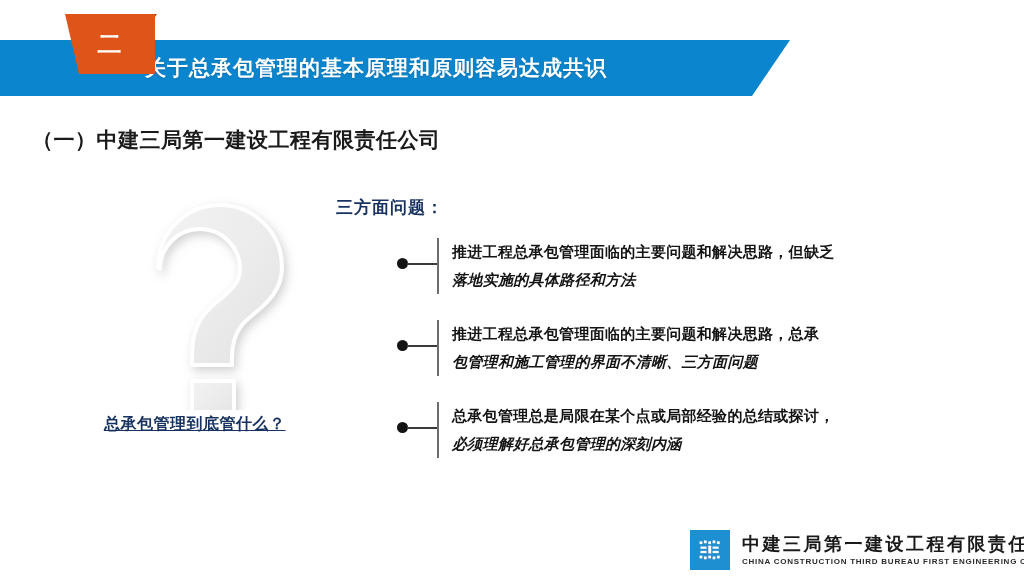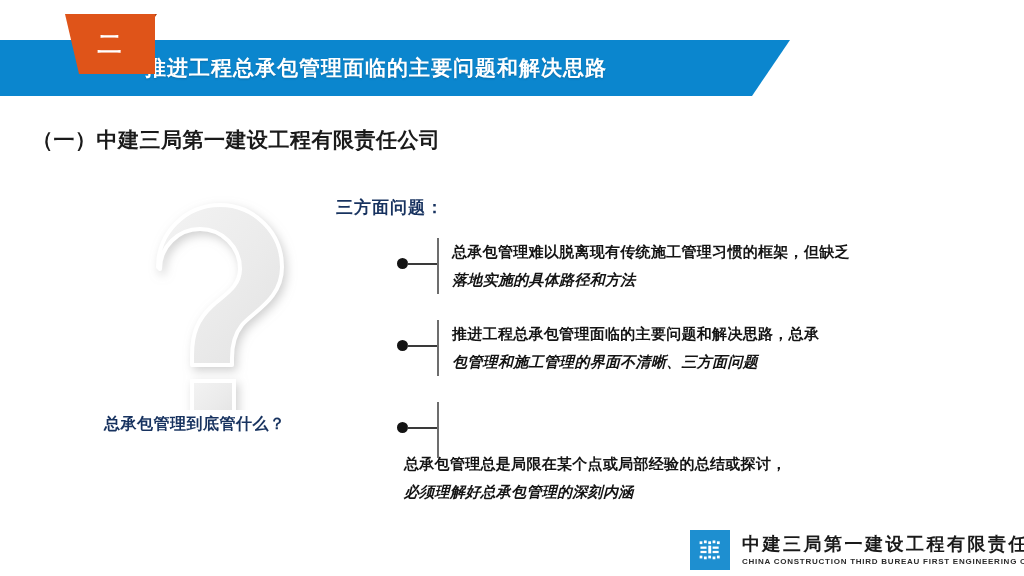--- a/index.html
+++ b/index.html
@@ -140,21 +140,21 @@
     width: 520px;
   }
 
   .bullet-row {
     position: relative;
     display: flex;
     align-items: flex-start;
     margin-bottom: 26px;
     min-height: 56px;
   }
-  .bullet-row:last-child { margin-bottom: 13px; flex-direction: column; }
+  .bullet-row:last-child { margin-bottom: 13px; }
 
   .bullet-marker {
     position: relative;
     width: 48px;
     height: 56px;
     flex: 0 0 48px;
   }
   .bullet-dot {
     position: absolute;
     left: 1px;
@@ -195,20 +195,21 @@
   
   .qmark-caption {
     position: absolute;
     left: 104px;
     top: 414px;
     font-size: 16px;
     font-weight: bold;
     color: #17325f;
     letter-spacing: 0.5px;
     white-space: nowrap;
+    text-decoration: underline;
   }
 
   
   .footer {
     position: absolute;
     left: 690px;
     top: 530px;
     display: flex;
     align-items: center;
   }
@@ -244,21 +245,21 @@
 </style>
 </head>
 <body>
 
 <div class="slide">
 
   <div class="header-zone">
 
     <div class="banner-bar"></div>
 
-    <div class="banner-title">推进工程总承包管理面临的主要问题和解决思路</div>
+    <div class="banner-title">关于总承包管理的基本原理和原则容易达成共识</div>
 
     <div class="number-tab-shadow"></div>
     <div class="number-tab"></div>
     <div class="number-tab-label">二</div>
   </div>
 
   <div class="section-heading">（一）中建三局第一建设工程有限责任公司</div>
 
   <div class="qmark-wrap">
     <svg viewBox="0 0 200 215" width="200" height="215" aria-hidden="true">
@@ -294,21 +295,21 @@
 
   <div class="bullets">
 
     <div class="bullet-row">
       <div class="bullet-marker">
         <div class="bullet-dot"></div>
         <div class="bullet-hline"></div>
         <div class="bullet-vline"></div>
       </div>
       <div class="bullet-text">
-        <span>总承包管理难以脱离现有传统施工管理习惯的框架，但缺乏</span>
+        <span>推进工程总承包管理面临的主要问题和解决思路，但缺乏</span>
         <span class="bullet-line2">落地实施的具体路径和方法</span>
       </div>
     </div>
 
     <div class="bullet-row">
       <div class="bullet-marker">
         <div class="bullet-dot"></div>
         <div class="bullet-hline"></div>
         <div class="bullet-vline"></div>
       </div>

